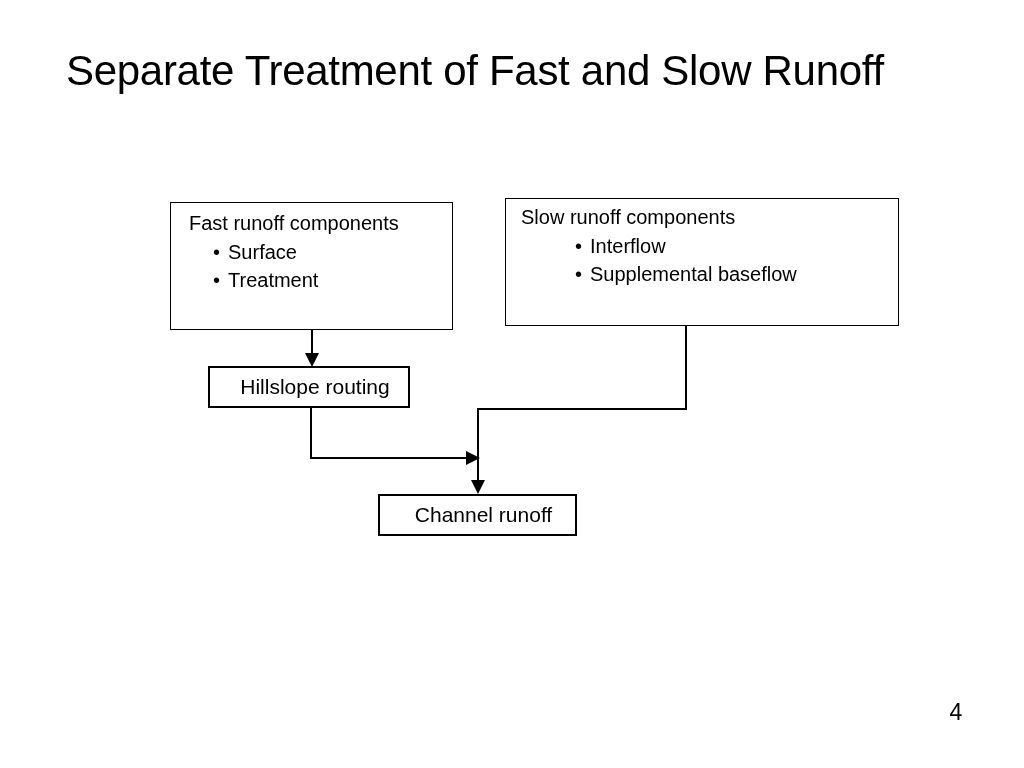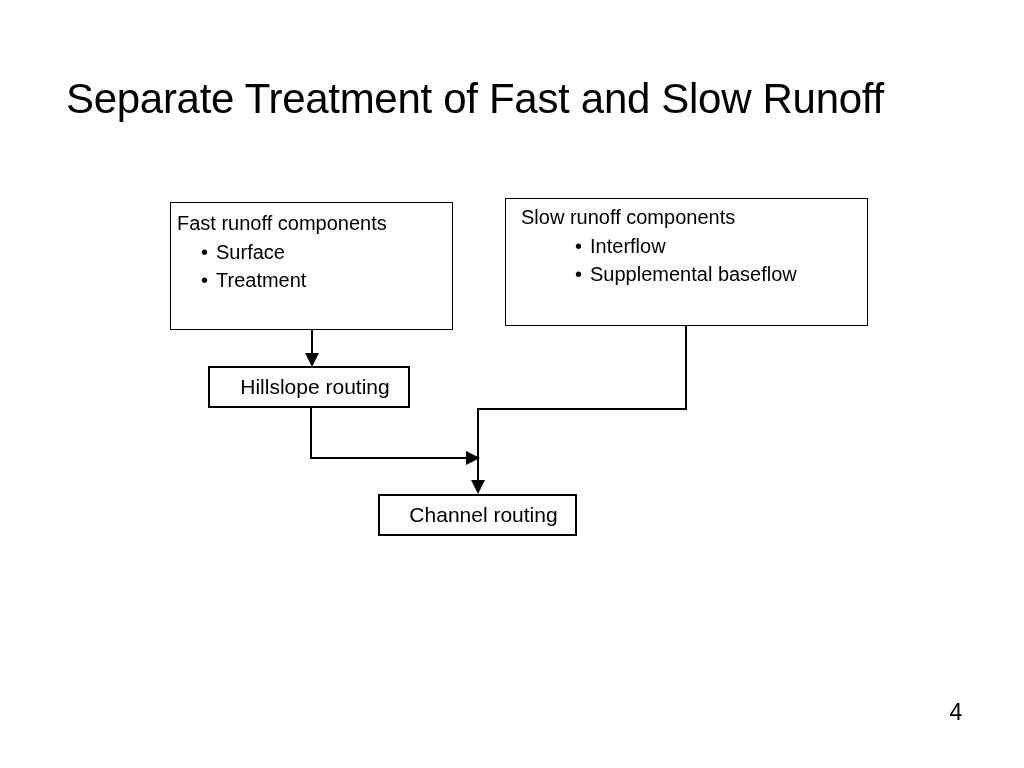--- a/index.html
+++ b/index.html
@@ -11,32 +11,31 @@
     color: #000000;
     overflow: hidden;
   }
   .slide-title {
     position: absolute;
     left: 66px; top: 50px;
     font-size: 42px;
     line-height: 1;
     white-space: nowrap;
     letter-spacing: -0.3px;
-    margin-top: 28px;
   }
   .box {
     position: absolute;
     box-sizing: border-box;
     background: #ffffff;
     border: 1.5px solid #000000;
     font-size: 20px;
     line-height: 28.5px;
   }
-  .fast-box  { left: 170px; top: 202px; width: 283px; height: 128px; padding: 6px 4px 0 6px; }
-  .slow-box  { left: 505px; top: 198px; width: 363px; height: 128px; padding: 4px 4px 0 15px; }
+  .fast-box  { left: 170px; top: 202px; width: 283px; height: 128px; padding: 6px 4px 0 18px; }
+  .slow-box  { left: 505px; top: 198px; width: 394px; height: 128px; padding: 4px 4px 0 15px; }
   .bullet-row { white-space: nowrap; }
   .fast-box .bullet-row { margin-left: 24px; }
   .slow-box .bullet-row { margin-left: 54px; }
   .bullet-marker { display: inline-block; margin-right: 8px; }
   .label-box {
     position: absolute;
     box-sizing: border-box;
     background: #ffffff;
     border: 2px solid #000000;
     font-size: 21px;
@@ -102,18 +101,18 @@
     <div class="bullet-row">
       <span class="bullet-marker">•</span><span>Supplemental baseflow</span>
     </div>
   </div>
 
   <div class="label-box hillslope-box">
     <span>Hillslope routing</span>
   </div>
 
   <div class="label-box channel-box">
-    <span>Channel routing</span>
+    <span>Channel runoff</span>
   </div>
 
   <div class="page-number">4</div>
 
 </div>
 
 </body></html>

